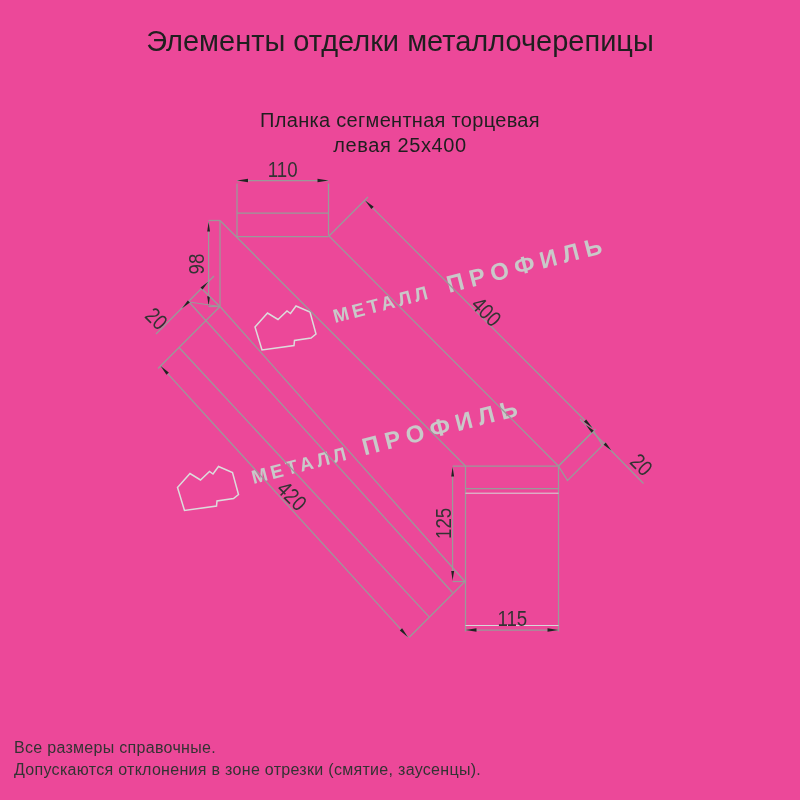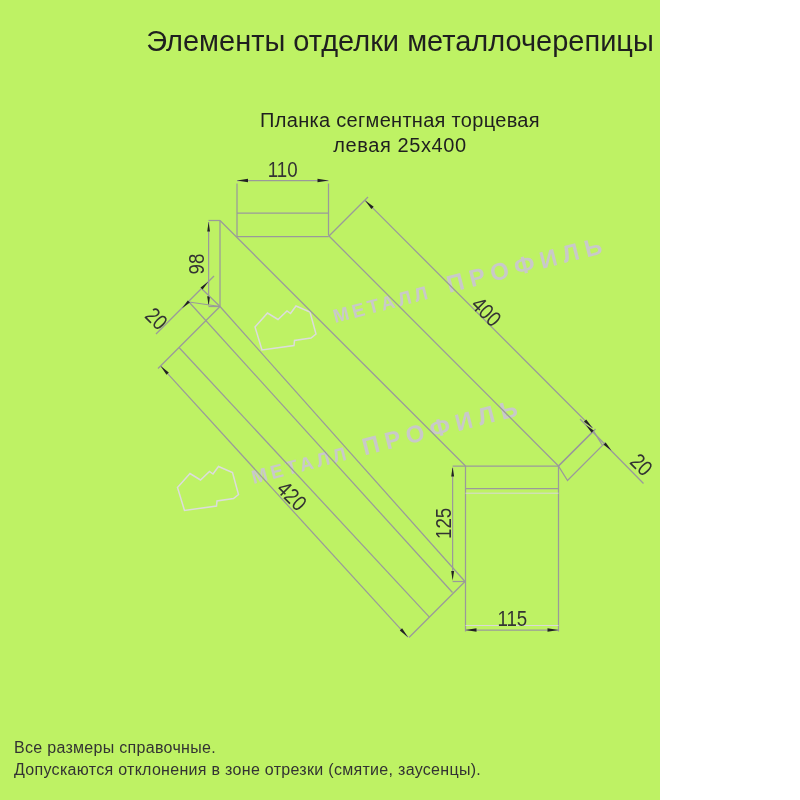--- a/index.html
+++ b/index.html
@@ -1,16 +1,16 @@
 <!DOCTYPE html>
 <html><head>
 <meta charset="utf-8">
 <style>
   html,body{margin:0;padding:0;background:#ffffff;}
-  .page{position:relative;width:660px;height:800px;background:#bef264;overflow:hidden;
+  .page{position:relative;width:800px;height:800px;background:#ec4899;overflow:hidden;
         font-family:"Liberation Sans", sans-serif;text-align:center;}
   svg text{font-family:"Liberation Sans", sans-serif;}
 </style>
 </head>
 <body>
 <div class="page">
 <svg width="800" height="800" viewBox="0 0 800 800">
 
   <text x="400" y="51" font-size="29" fill="#1f1f1f" text-anchor="middle">Элементы отделки металлочерепицы</text>
 

